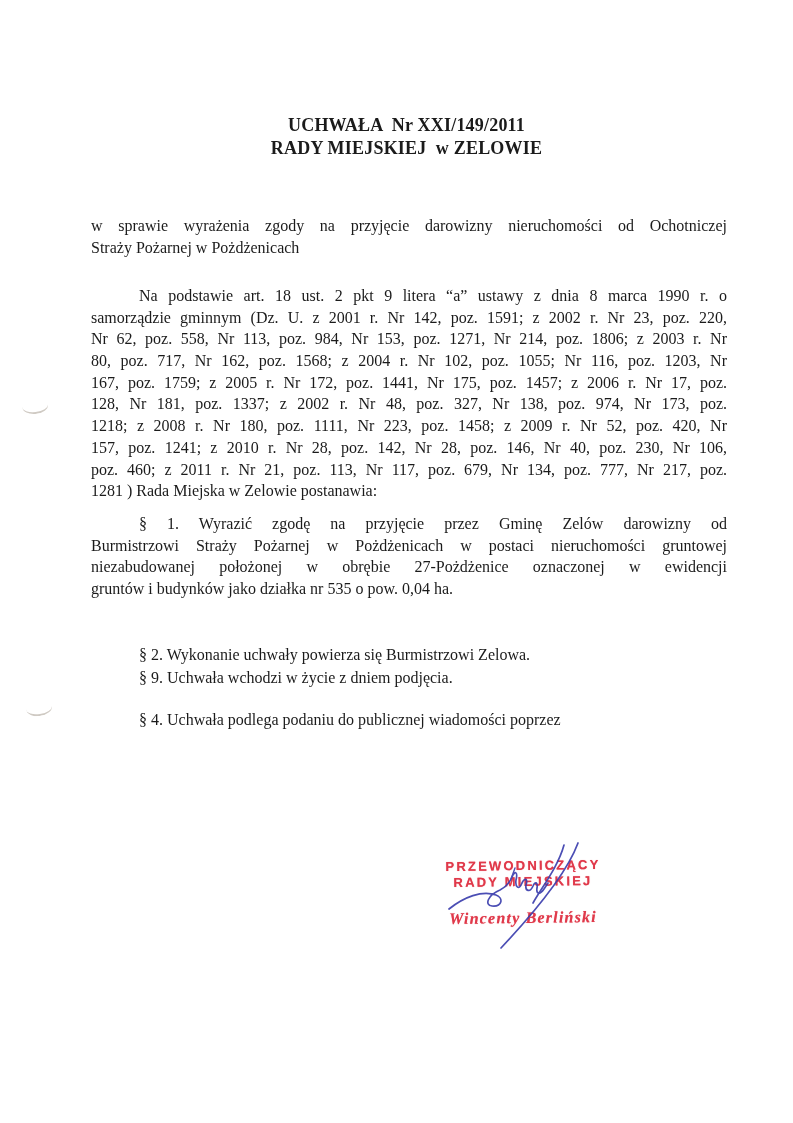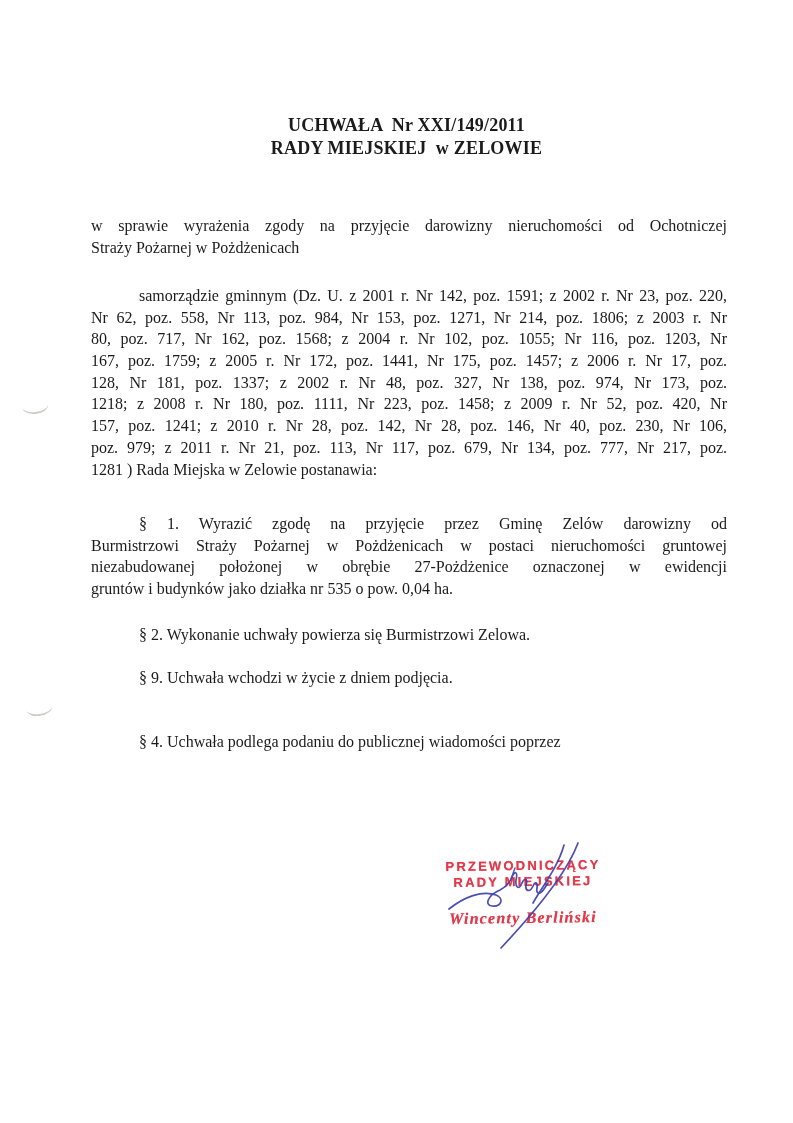--- a/index.html
+++ b/index.html
@@ -77,47 +77,48 @@
     <div class="title-line">UCHWAŁA  Nr XXI/149/2011</div>
     <div class="title-line">RADY MIEJSKIEJ  w ZELOWIE</div>
   </div>
 
   <div class="col para" style="top:215px;">
       <div class="tline">w sprawie wyrażenia zgody na przyjęcie darowizny nieruchomości od Ochotniczej</div>
       <div class="tline">Straży Pożarnej w Pożdżenicach</div>
     </div>
 
   <div class="col para indent-first" style="top:285px;">
+      <div class="tline">Na podstawie art. 18 ust. 2 pkt 9 litera “a” ustawy z dnia 8 marca 1990 r. o</div>
       <div class="tline">samorządzie gminnym (Dz. U. z 2001 r. Nr 142, poz. 1591; z 2002 r. Nr 23, poz. 220,</div>
       <div class="tline">Nr 62, poz. 558, Nr 113, poz. 984, Nr 153, poz. 1271, Nr 214, poz. 1806; z 2003 r. Nr</div>
       <div class="tline">80, poz. 717, Nr 162, poz. 1568; z 2004 r. Nr 102, poz. 1055; Nr 116, poz. 1203, Nr</div>
       <div class="tline">167, poz. 1759; z 2005 r. Nr 172, poz. 1441, Nr 175, poz. 1457; z 2006 r. Nr 17, poz.</div>
       <div class="tline">128, Nr 181, poz. 1337; z 2002 r. Nr 48, poz. 327, Nr 138, poz. 974, Nr 173, poz.</div>
       <div class="tline">1218; z 2008 r. Nr 180, poz. 1111, Nr 223, poz. 1458; z 2009 r. Nr 52, poz. 420, Nr</div>
       <div class="tline">157, poz. 1241; z 2010 r. Nr 28, poz. 142, Nr 28, poz. 146, Nr 40, poz. 230, Nr 106,</div>
-      <div class="tline">poz. 979; z 2011 r. Nr 21, poz. 113, Nr 117, poz. 679, Nr 134, poz. 777, Nr 217, poz.</div>
+      <div class="tline">poz. 460; z 2011 r. Nr 21, poz. 113, Nr 117, poz. 679, Nr 134, poz. 777, Nr 217, poz.</div>
       <div class="tline">1281 ) Rada Miejska w Zelowie postanawia:</div>
     </div>
 
   <div class="col para indent-first" style="top:513px;">
       <div class="tline">§ 1. Wyrazić zgodę na przyjęcie przez Gminę Zelów darowizny od</div>
       <div class="tline">Burmistrzowi Straży Pożarnej w Pożdżenicach w postaci nieruchomości gruntowej</div>
       <div class="tline">niezabudowanej położonej w obrębie 27-Pożdżenice oznaczonej w ewidencji</div>
       <div class="tline">gruntów i budynków jako działka nr 535 o pow. 0,04 ha.</div>
     </div>
 
-  <div class="col para indent-first" style="top:624px;">
+  <div class="col para indent-first" style="top:644px;">
       <div class="tline">§ 2. Wykonanie uchwały powierza się Burmistrzowi Zelowa.</div>
     </div>
 
   <div class="col para indent-first" style="top:667px;">
       <div class="tline">§ 9. Uchwała wchodzi w życie z dniem podjęcia.</div>
     </div>
 
-  <div class="col para indent-first" style="top:731px;">
+  <div class="col para indent-first" style="top:709px;">
       <div class="tline">§ 4. Uchwała podlega podaniu do publicznej wiadomości poprzez</div>
     </div>
 
   <div class="sig-block">
     <div class="stamp-line stamp-line-1">PRZEWODNICZĄCY</div>
     <div class="stamp-line stamp-line-2">RADY MIEJSKIEJ</div>
     <div class="signer-name">Wincenty Berliński</div>
 
     <svg class="sig-ink" width="214" height="125" viewBox="0 0 214 125">
       <g fill="none" stroke="currentColor" stroke-width="1.7" stroke-linecap="round" opacity="0.92">

